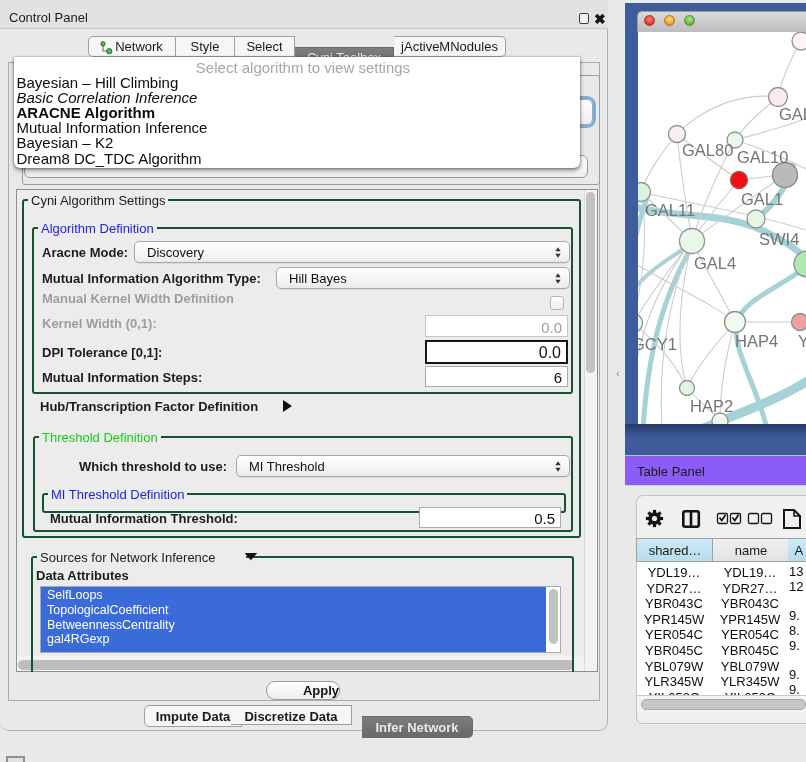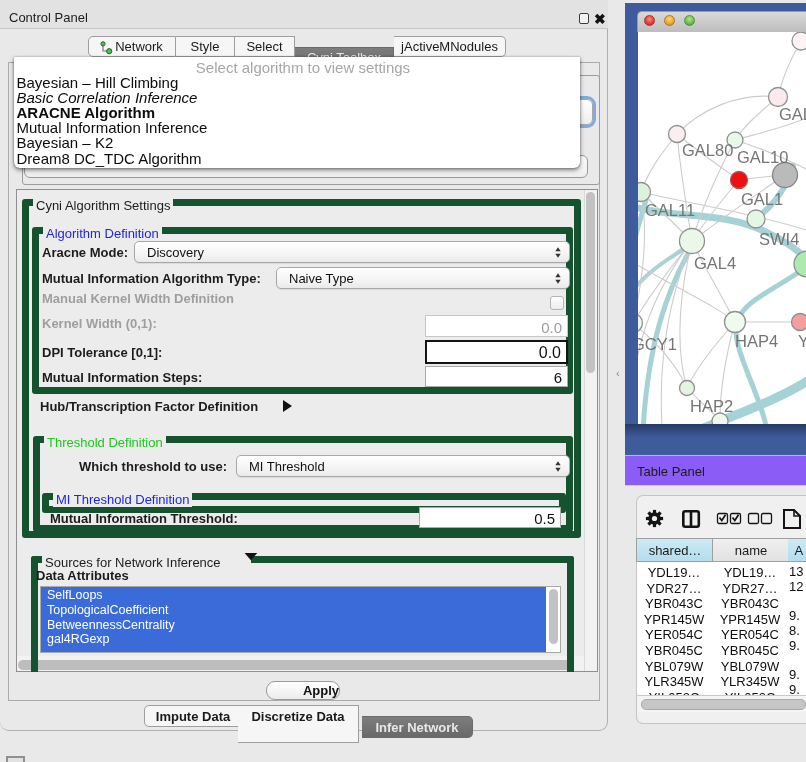--- a/index.html
+++ b/index.html
@@ -17,21 +17,21 @@
 .close-ico { position:absolute; left:594px; top:11px; width:14px; height:14px;
   font-size:14px; font-weight:bold; color:#111; }
 
 .seg { position:absolute; border:1px solid #9e9e9e; background:#f6f6f6;
   color:#1a1a1a; font-size:13px; text-align:center; }
 .seg.sel { background:linear-gradient(#7d7d7d,#696969); color:#e8e8e8; border-color:#6a6a6a;margin-top:11px; }
 
 #content { left:8px; top:62px; width:592px; height:639px; border:1px solid #ababab;
   background:#e9e9e9; }
 
-.gb { position:absolute; border:7px solid #14532d; border-radius:3px; }
+.gb { position:absolute; border:2px solid #14532d; border-radius:3px; }
 .gb>span { position:absolute; top:-8px; left:4px; background:#ececec; padding:0 3px;
   font-size:13px; color:#1c1c1c; white-space:nowrap; }
 .lbl { position:absolute; font-size:13px; font-weight:bold; color:#1c1c1c; white-space:nowrap; }
 .dis { color:#9e9e9e !important; }
 
 .combo { position:absolute; height:22px; border:1px solid #a8a8a8; border-radius:5px;
   background:linear-gradient(#ffffff,#f2f2f2 70%,#e9e9e9); box-shadow:0 1px 1px rgba(0,0,0,.08);
   font-size:13px; color:#111; }
 .combo .tx { position:absolute; left:12px; top:3px; }
 .combo .ar { position:absolute; right:7px; top:3px; width:8px; height:15px; }
@@ -116,21 +116,21 @@
 <div class="lbl" style="left:42px;top:245px;">Aracne Mode:</div>
 <div class="combo" style="left:134px;top:241px;width:436px;">
       <span class="tx">Discovery</span>
   <svg class="ar" viewBox="0 0 9 16">
         <path d="M4.5 2 L7.5 6.5 L1.5 6.5 Z" fill="#333"></path>
         <path d="M4.5 14 L7.5 9.5 L1.5 9.5 Z" fill="#333"></path>
       </svg>
     </div>
 <div class="lbl" style="left:42px;top:271px;">Mutual Information Algorithm Type:</div>
 <div class="combo" style="left:276px;top:267px;width:294px;">
-      <span class="tx">Naive Type</span>
+      <span class="tx">Hill Bayes</span>
   <svg class="ar" viewBox="0 0 9 16">
         <path d="M4.5 2 L7.5 6.5 L1.5 6.5 Z" fill="#333"></path>
         <path d="M4.5 14 L7.5 9.5 L1.5 9.5 Z" fill="#333"></path>
       </svg>
     </div>
 <div class="lbl dis" style="left:42px;top:291px;">Manual Kernel Width Definition</div>
 <div class="abs" style="left:550px;top:296px;width:14px;height:14px;border:1px solid #b5b5b5;border-radius:3px;background:linear-gradient(#fdfdfd,#ededed);"></div>
 <div class="lbl dis" style="left:42px;top:316px;">Kernel Width (0,1):</div>
 <div class="field" style="left:425px;top:315px;width:143px;height:22px;border-color:#c6c6c6;">
       <span class="dis" style="top:3px;font-size:15px;">0.0</span>
@@ -179,21 +179,21 @@
 <div class="abs" style="left:41px;top:587px;width:505px;height:65px;background:#3a6bd8;"></div>
 <div class="abs" style="left:47px;top:588px;font-size:12.5px;color:#fff;line-height:14.8px;white-space:pre;">SelfLoops
 TopologicalCoefficient
 BetweennessCentrality
 gal4RGexp</div>
 <div class="sbthumb" style="left:549px;top:589px;width:9px;height:55px;"></div>
 
 <div class="abs" id="apply">Apply</div>
 
 <div class="seg" style="left:144px;top:705px;width:98px;height:22px;border-radius:5px 0 0 5px;line-height:21px;font-weight:bold;">Impute Data</div>
-<div class="seg" style="left:238px;top:705px;width:121px;height:38px;border-left:none;line-height:21px;font-weight:bold;">Discretize Data</div>
+<div class="seg" style="left:231px;top:705px;width:121px;height:20px;border-left:none;line-height:21px;font-weight:bold;">Discretize Data</div>
 <div class="seg sel" style="left:362px;top:705px;width:111px;height:22px;border-left:none;border-radius:0 5px 5px 0;line-height:21px;font-weight:bold;">Infer Network</div>
 
 <div class="abs" id="popup">
   <div class="hint">Select algorithm to view settings</div>
   <div class="it" style="top:16.5px;">Bayesian – Hill Climbing</div>
   <div class="it" style="top:31.8px;font-style:italic;">Basic Correlation Inference</div>
   <div class="it" style="top:46.7px;font-weight:bold;">ARACNE Algorithm</div>
   <div class="it" style="top:62.4px;">Mutual Information Inference</div>
   <div class="it" style="top:77px;">Bayesian – K2</div>
   <div class="it" style="top:92.6px;">Dream8 DC_TDC Algorithm</div>

